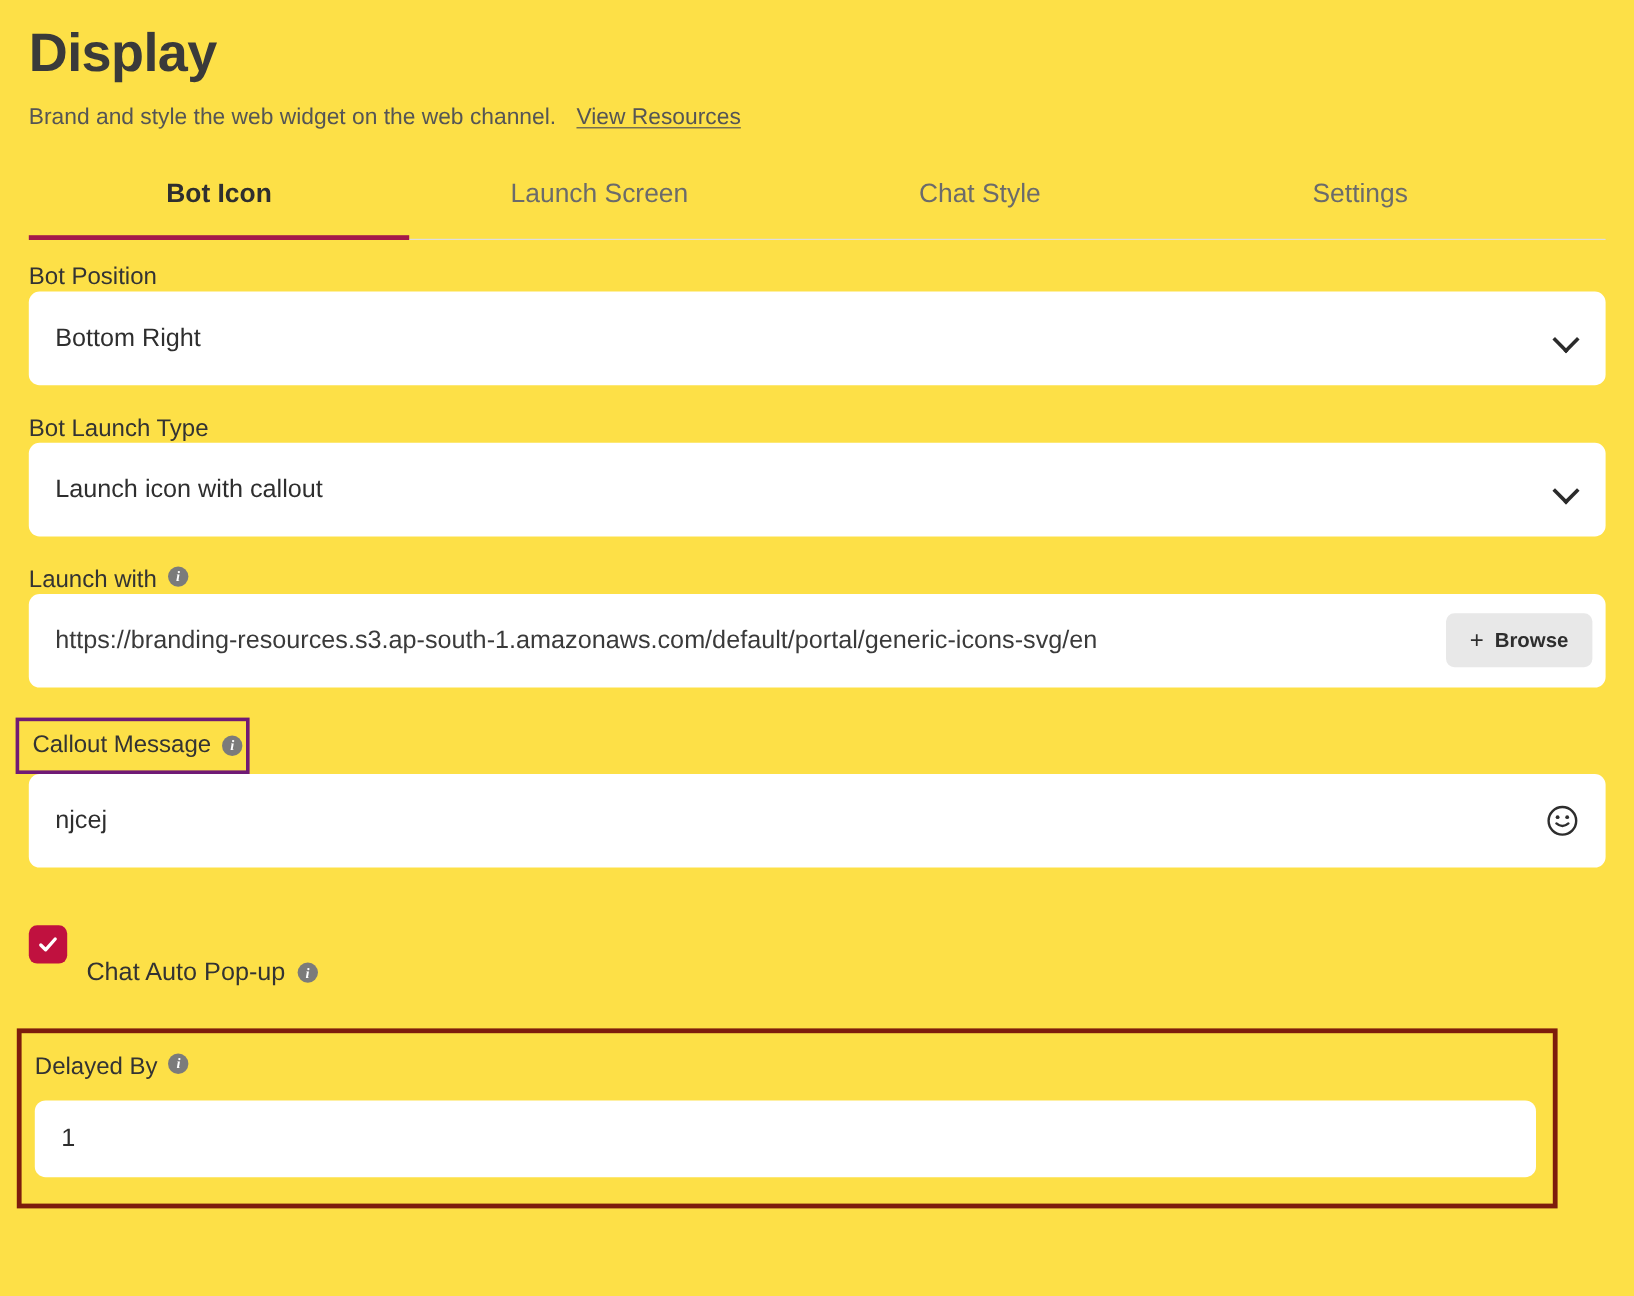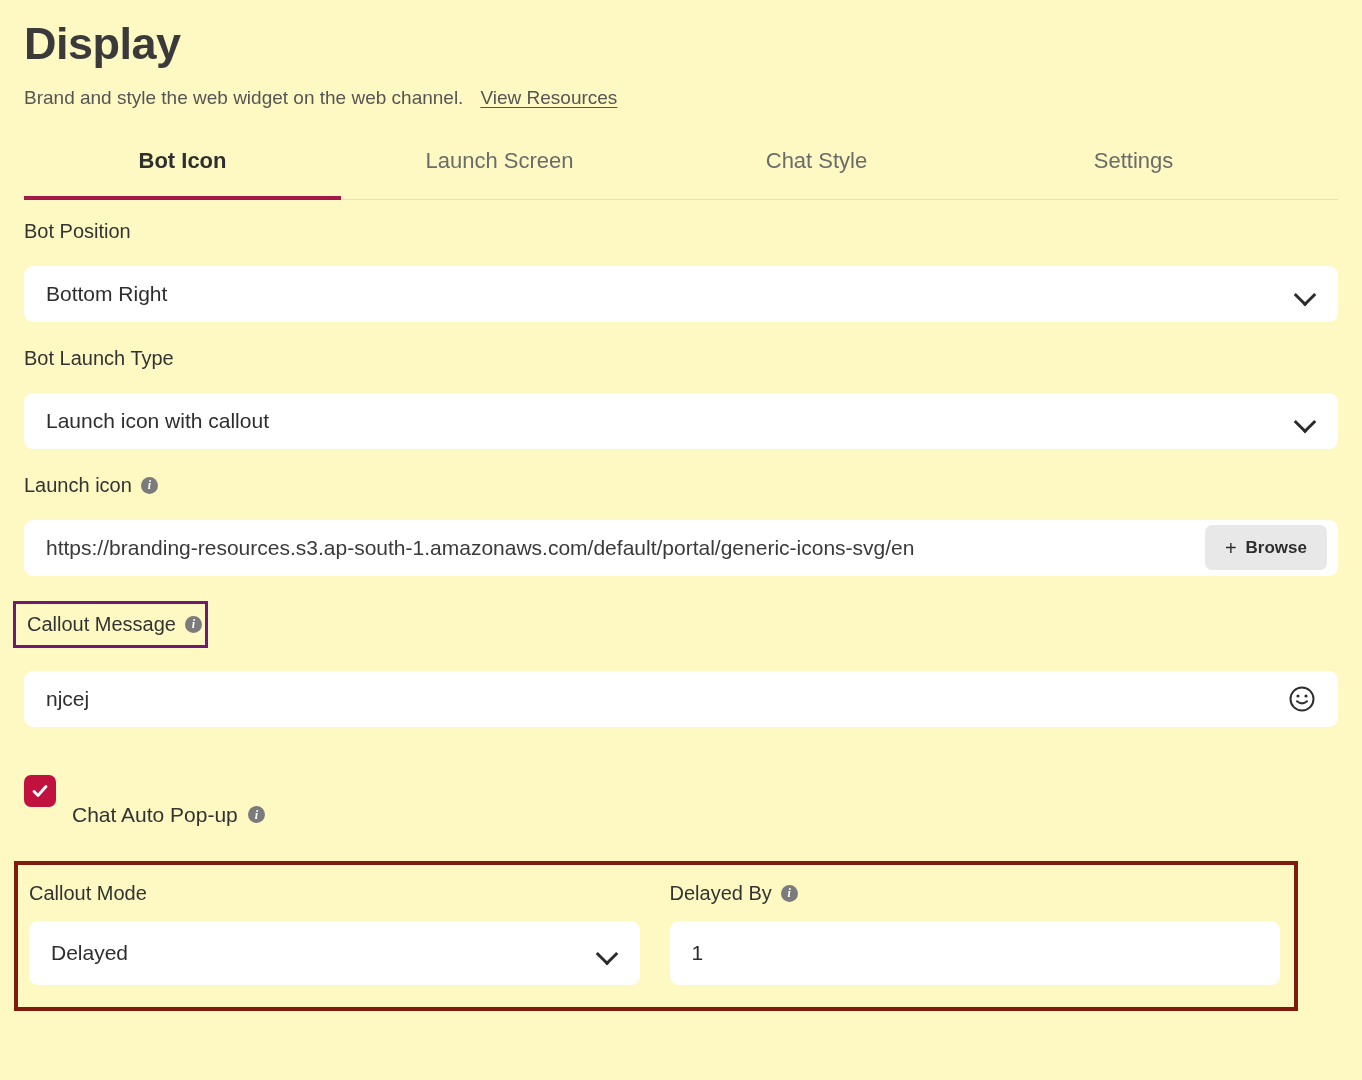--- a/index.html
+++ b/index.html
@@ -9,21 +9,21 @@
     height: 1080px;
     background: #f2f1f1;
     font-family: "Liberation Sans", sans-serif;
     overflow: hidden;
   }
 
   .page {
     position: relative;
     width: 1362px;
     height: 1080px;
-    background: #fef9c3;
+    background: #fde047;
     padding: 0 24px;
   }
 
   
   .page-title {
     font-size: 45px;
     font-weight: bold;
     color: #3a3a3a;
     letter-spacing: -0.5px;
     padding-top: 18px;
@@ -72,21 +72,20 @@
     bottom: -1px;
     height: 4px;
     background: #a3194a;
   }
 
   
   .field-label {
     font-size: 20px;
     color: #333333;
     display: flex;
-    align-items: center;
     gap: 9px;
   }
 
   .info-icon {
     display: inline-flex;
     align-items: center;
     justify-content: center;
     width: 17px;
     height: 17px;
     border-radius: 50%;
@@ -94,22 +93,22 @@
     color: #ffffff;
     font-size: 12px;
     font-style: italic;
     font-weight: bold;
     font-family: "Liberation Serif", serif;
     line-height: 1;
     flex: 0 0 auto;
   }
 
   .control {
-    margin-top: 23px;
-    height: 56px;
+    margin-top: 0;
+    height: 78px;
     background: #ffffff;
     border-radius: 9px;
     display: flex;
     align-items: center;
     padding: 0 22px;
     font-size: 21px;
     color: #2e2e2e;
   }
   .control .value { flex: 1; white-space: nowrap; overflow: hidden; }
 
@@ -252,21 +251,21 @@
       <span>Bot Launch Type</span>
     </div>
     <div class="control">
       <span class="value">Launch icon with callout</span>
       <span class="chev"></span>
     </div>
   </div>
 
   <div class="group">
     <div class="field-label">
-      <span>Launch icon</span>
+      <span>Launch with</span>
       <span class="info-icon">i</span>
     </div>
     <div class="control url-control">
       <span class="url-text">https://branding-resources.s3.ap-south-1.amazonaws.com/default/portal/generic-icons-svg/en</span>
       <button class="browse-btn">
         <span class="plus-icon">+</span>
         <span>Browse</span>
       </button>
     </div>
   </div>
@@ -297,29 +296,20 @@
     </span>
     <span class="check-label">
       <span>Chat Auto Pop-up</span>
       <span class="info-icon">i</span>
     </span>
   </div>
 
   <div class="bottom-group">
     <div class="col">
       <div class="field-label">
-        <span>Callout Mode</span>
-      </div>
-      <div class="control">
-        <span class="value">Delayed</span>
-        <span class="chev"></span>
-      </div>
-    </div>
-    <div class="col">
-      <div class="field-label">
         <span>Delayed By</span>
         <span class="info-icon">i</span>
       </div>
       <div class="control">
         <span class="value">1</span>
       </div>
     </div>
   </div>
 
 </div>

